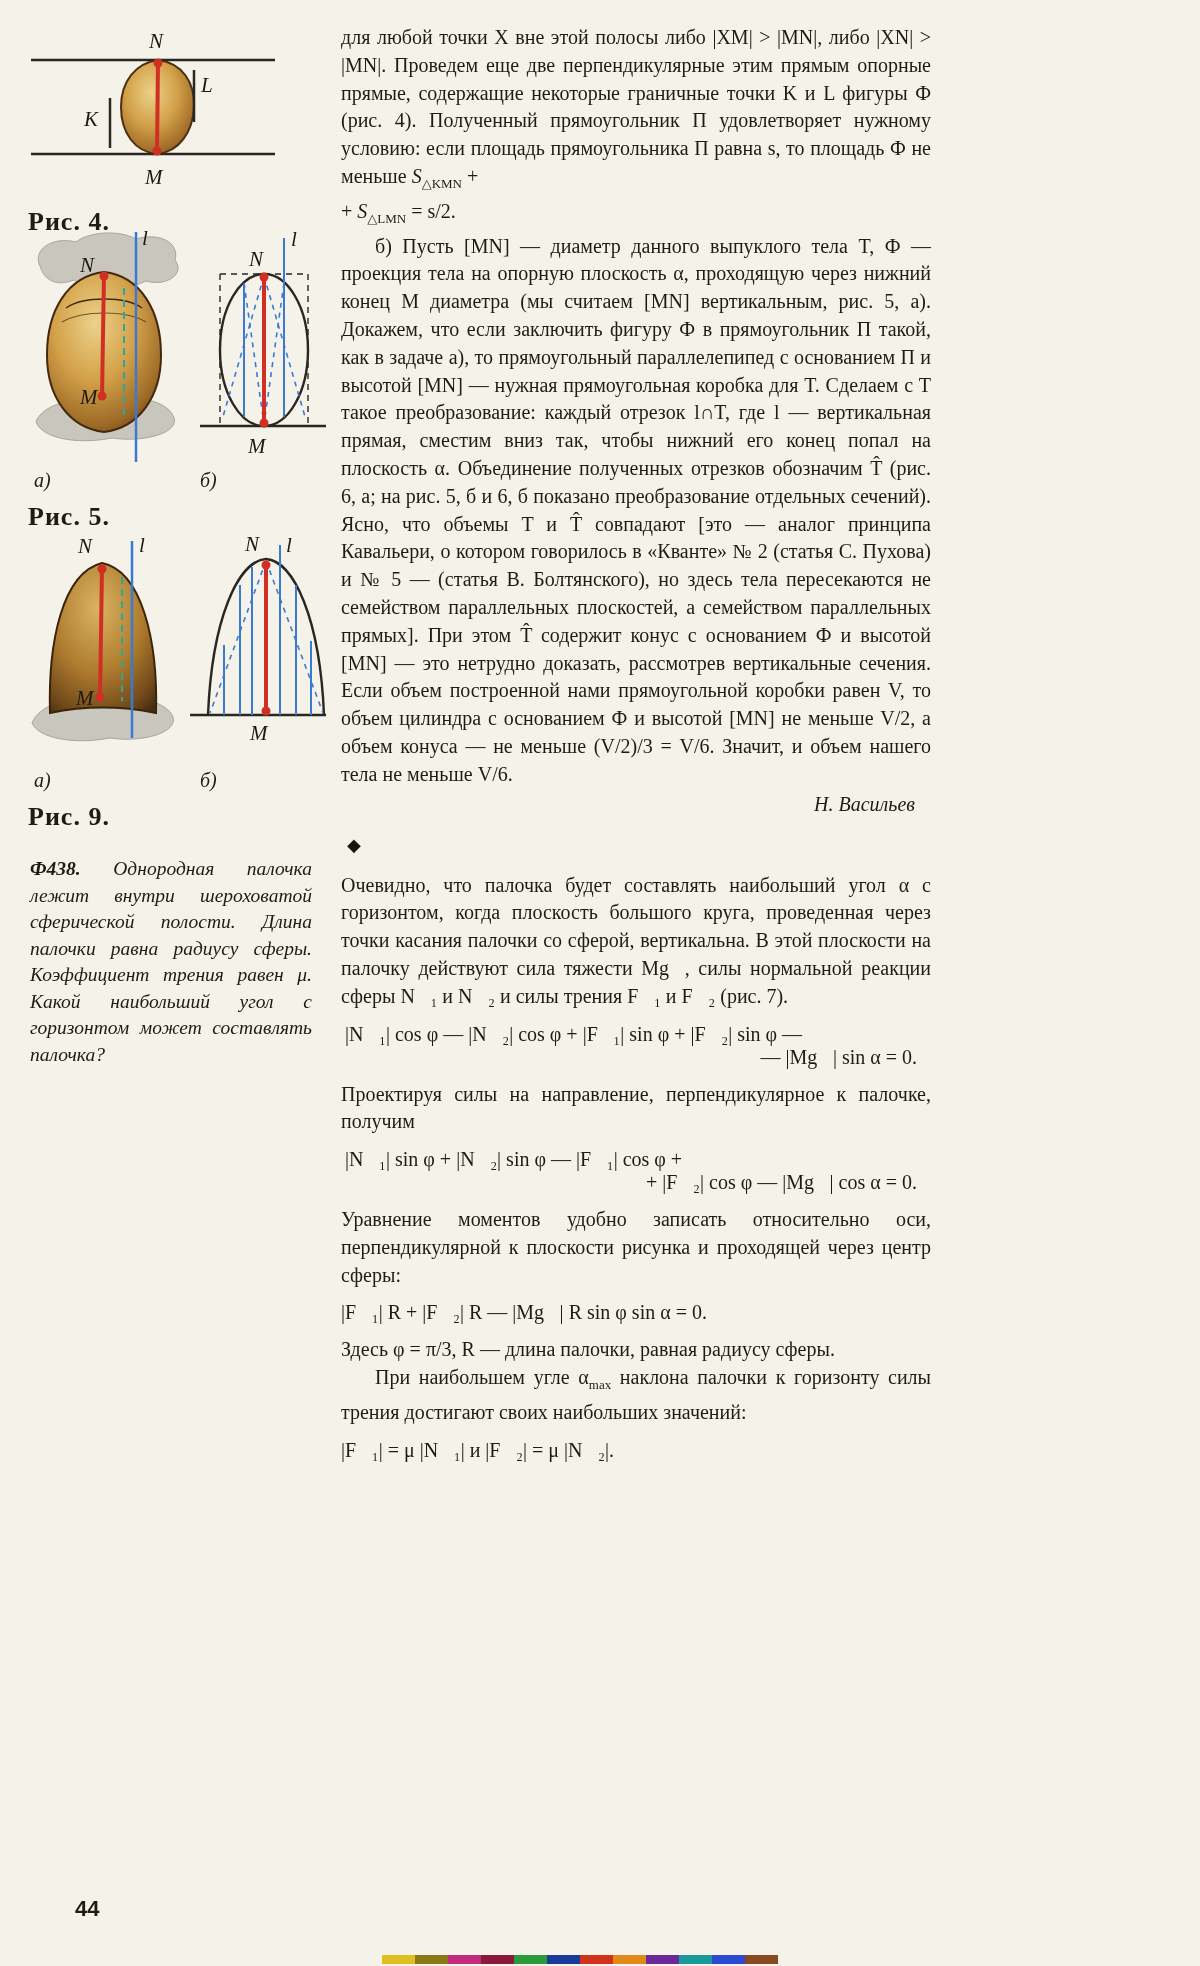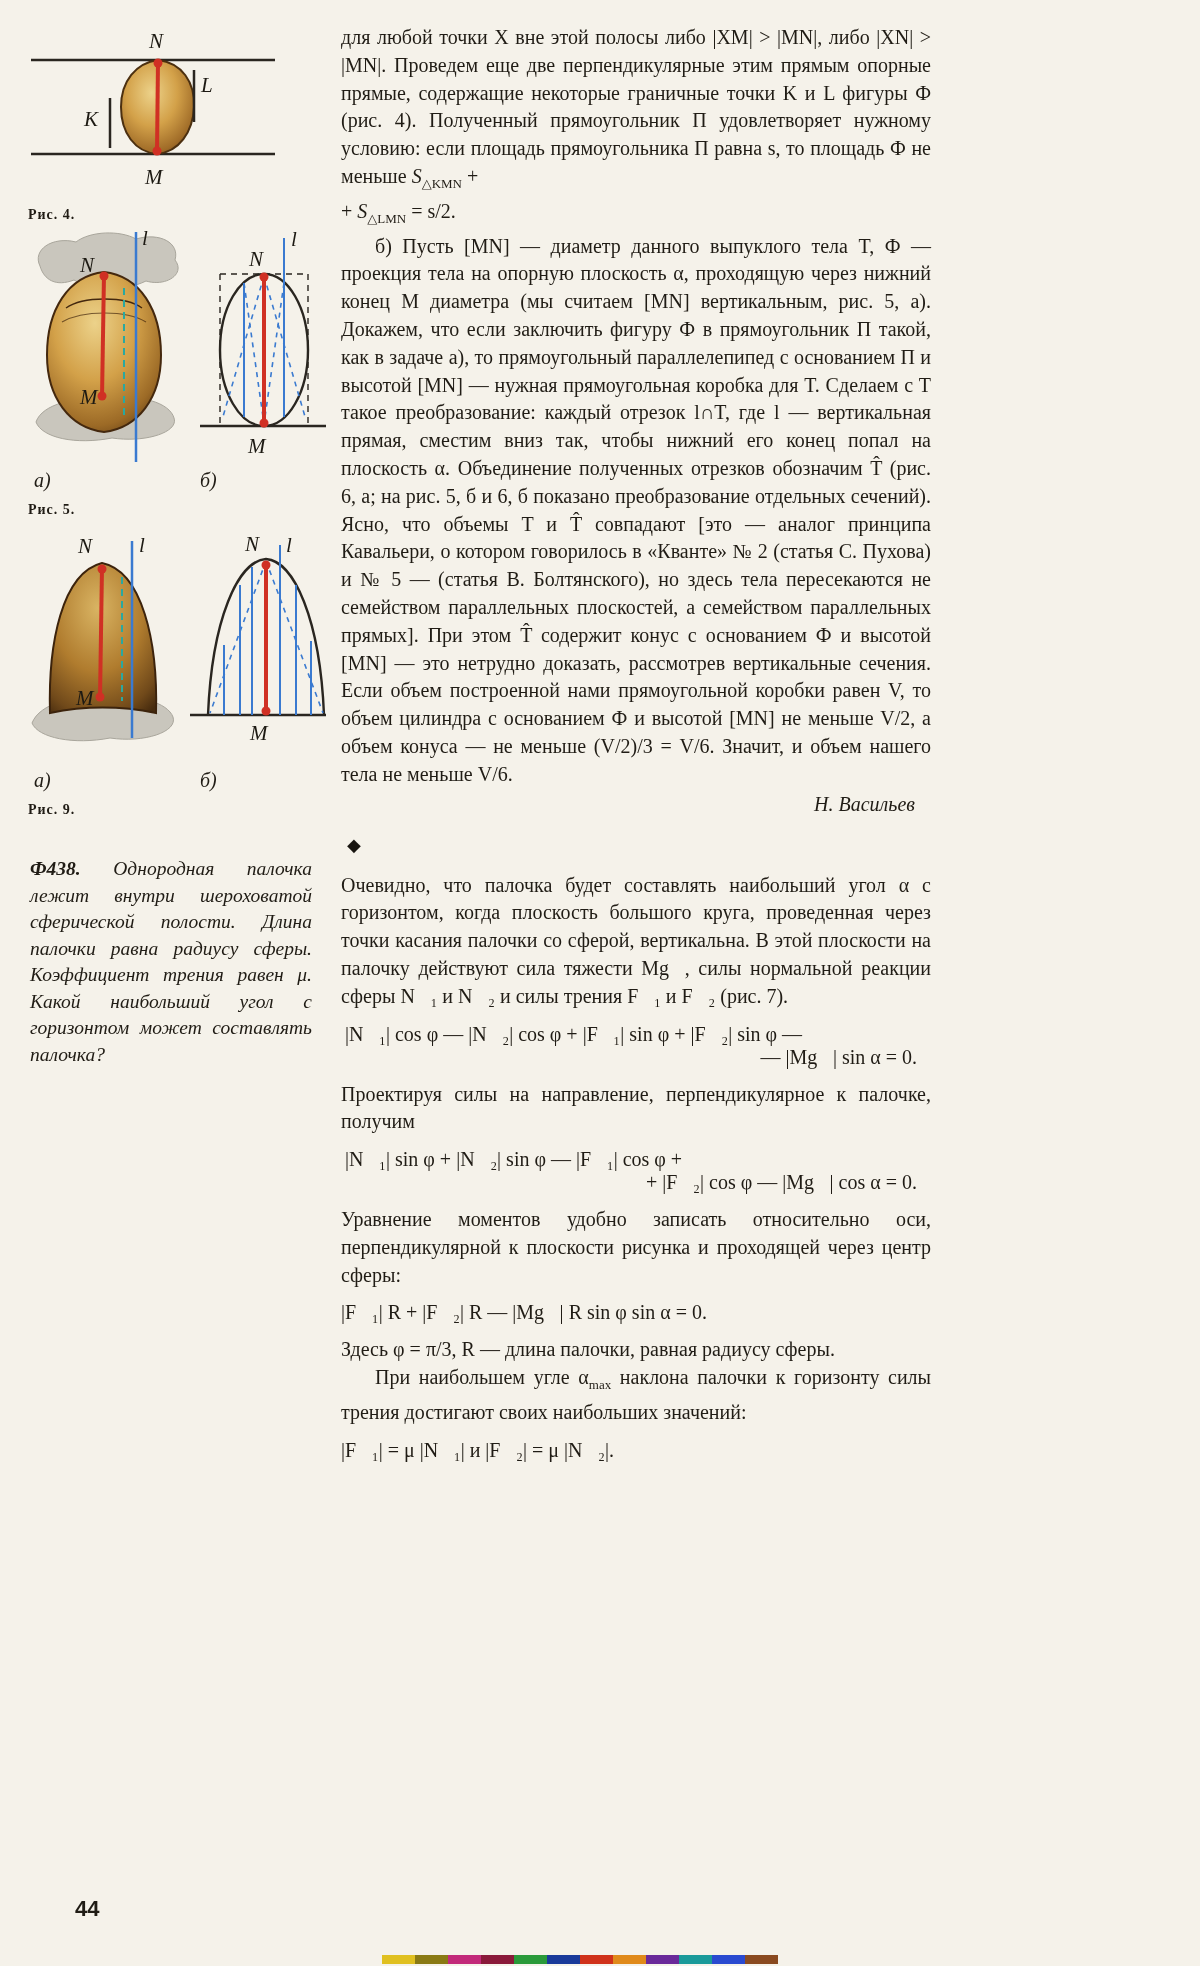--- a/index.html
+++ b/index.html
@@ -5,21 +5,21 @@
   html,body { margin:0; padding:0; background:#d8d5cd; }
   .page {
     position:relative; width:1200px; height:1966px;
     background:#f5f2ea; overflow:hidden;
     font-family:"Liberation Serif","DejaVu Serif",serif;
     color:#201c15;
   }
   
   .left-col { position:absolute; left:28px; top:0; width:308px; height:100%; }
   .figure { position:absolute; left:0; }
-  .fig-caption { font-weight:bold; font-size:14px; margin-top:3px; letter-spacing:1px; }
+  .fig-caption { font-weight:bold; font-size:26px; margin-top:3px; letter-spacing:1px; }
   .subcaps { position:relative; height:30px; font-style:italic; font-size:20px; }
   .subcap-a { position:absolute; left:6px; }
   .subcap-b { position:absolute; left:172px; }
   .fig4 { top:22px; }
   .fig5 { top:230px; }
   .fig6 { top:533px; }
   .problem {
     position:absolute; top:856px; left:2px; width:282px;
     font-style:italic; font-size:19.5px; line-height:26.5px; text-align:justify;
   }

